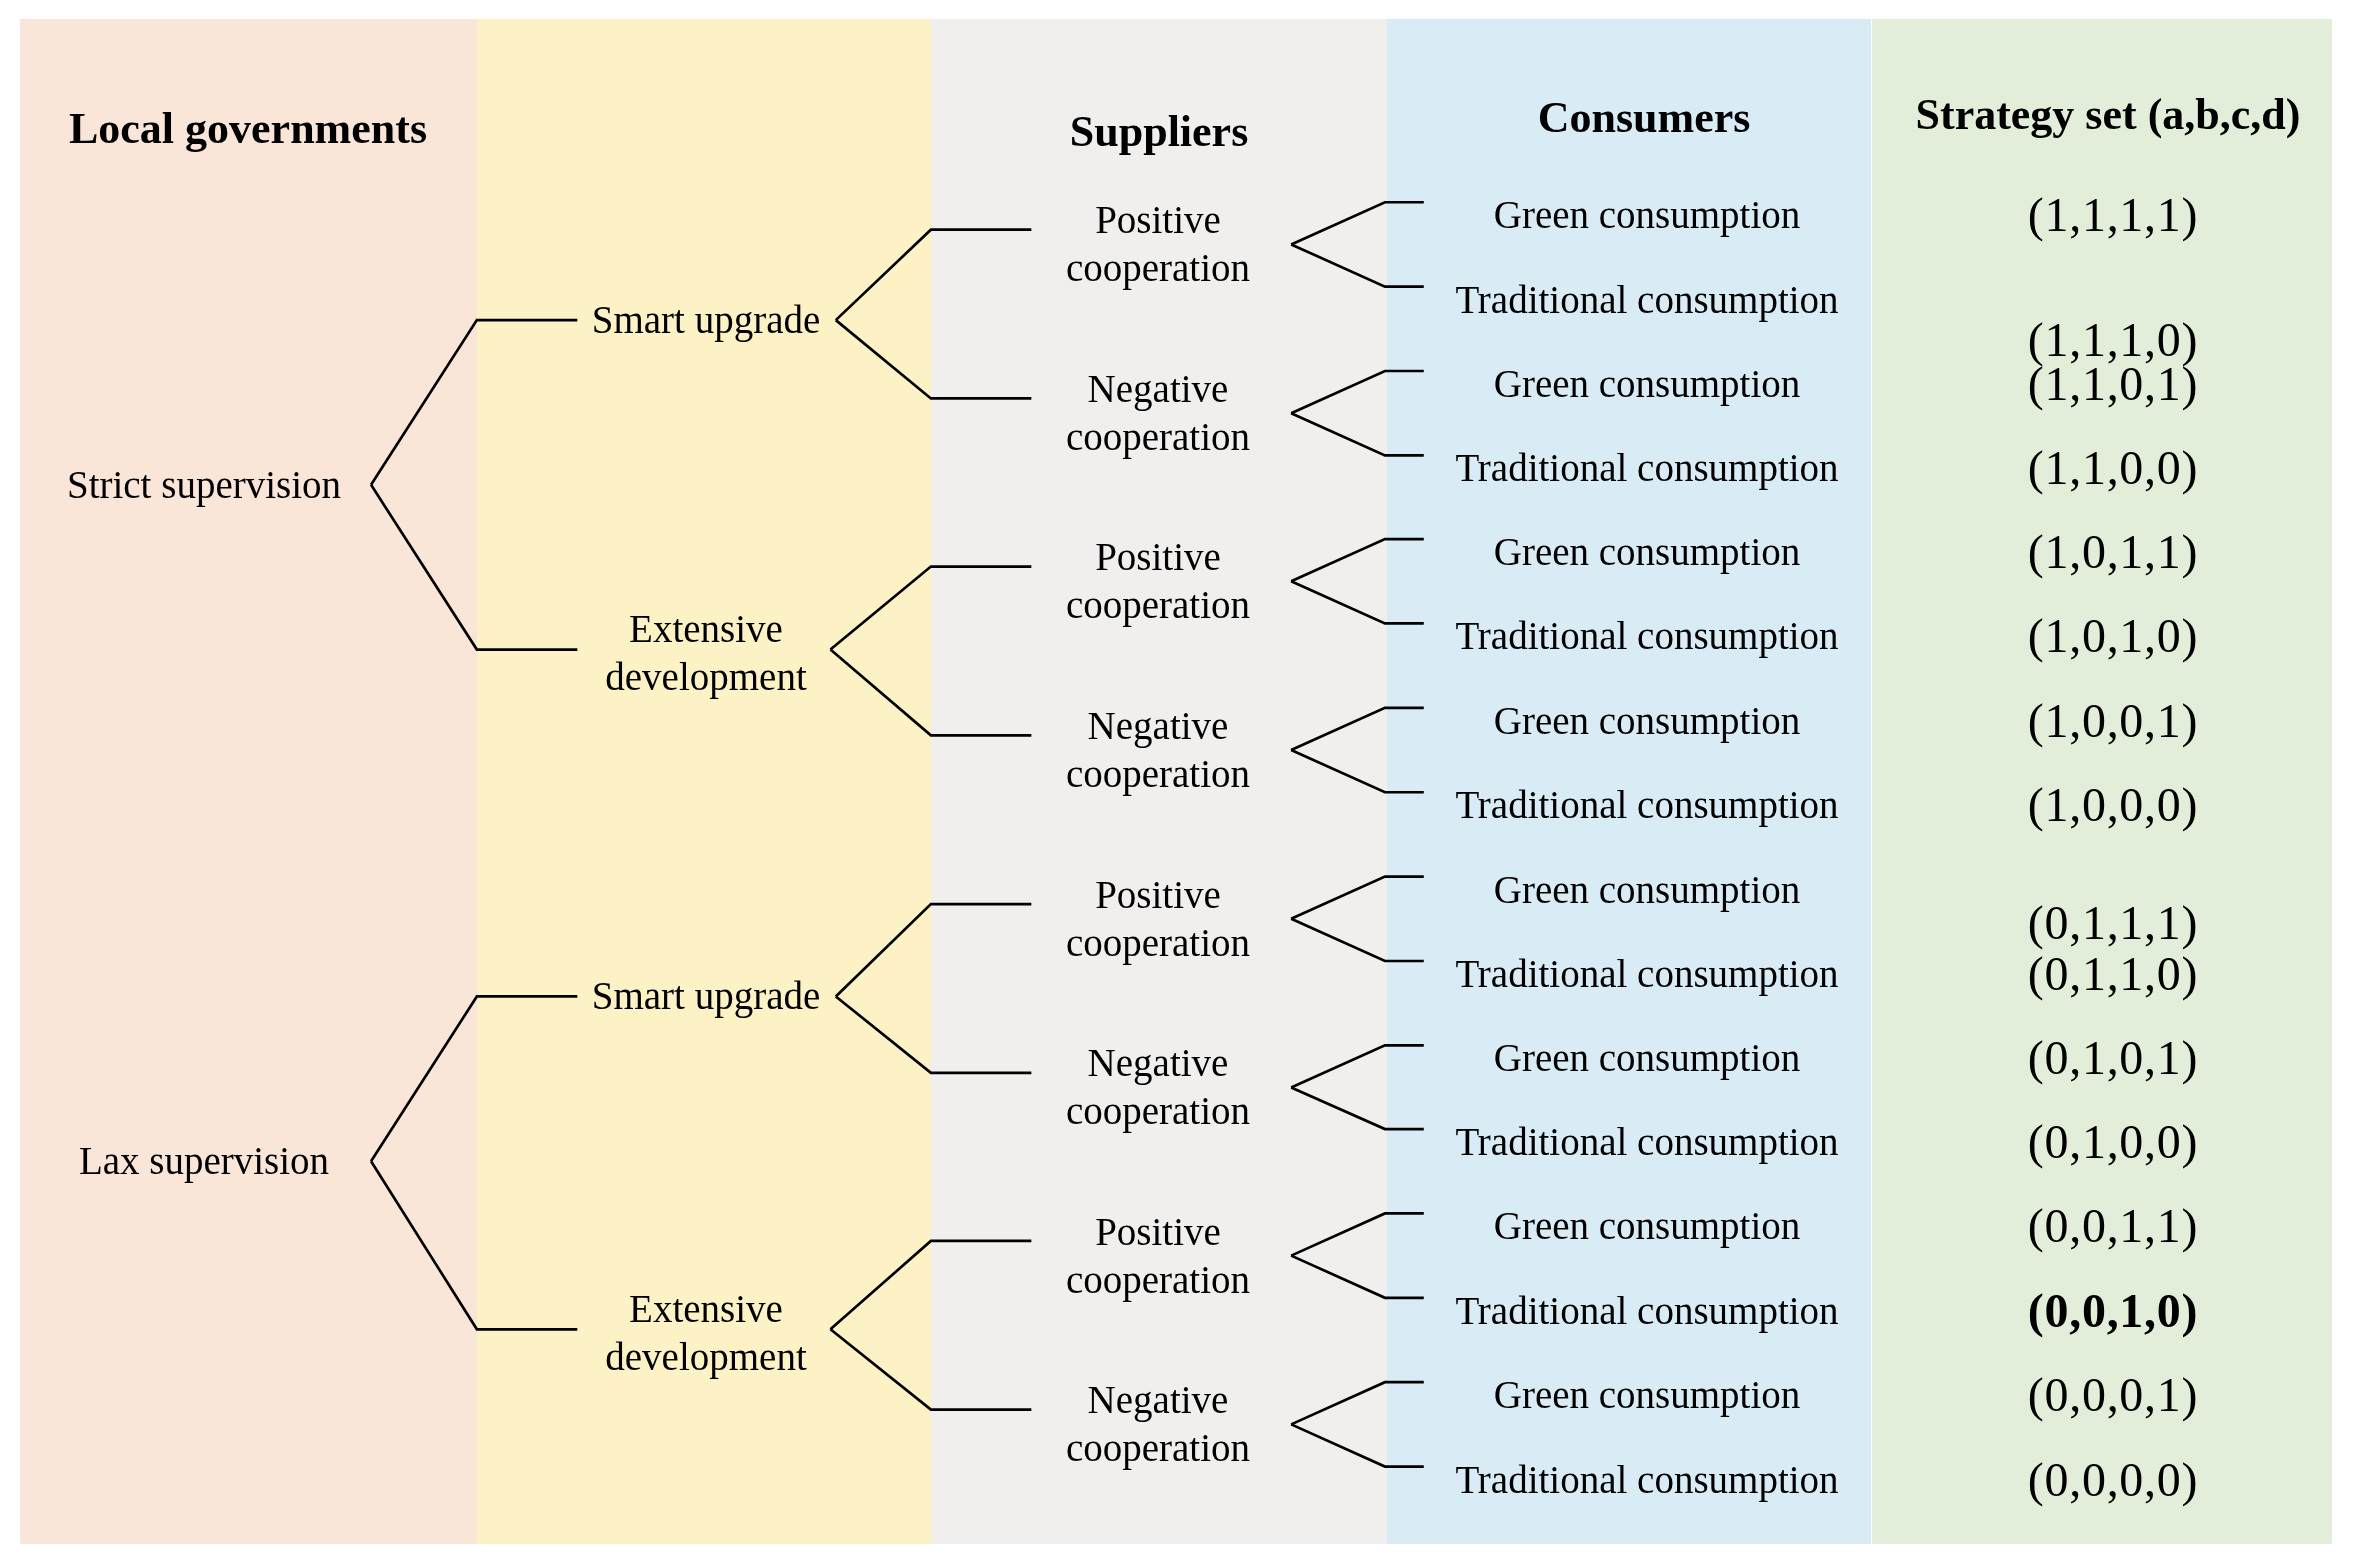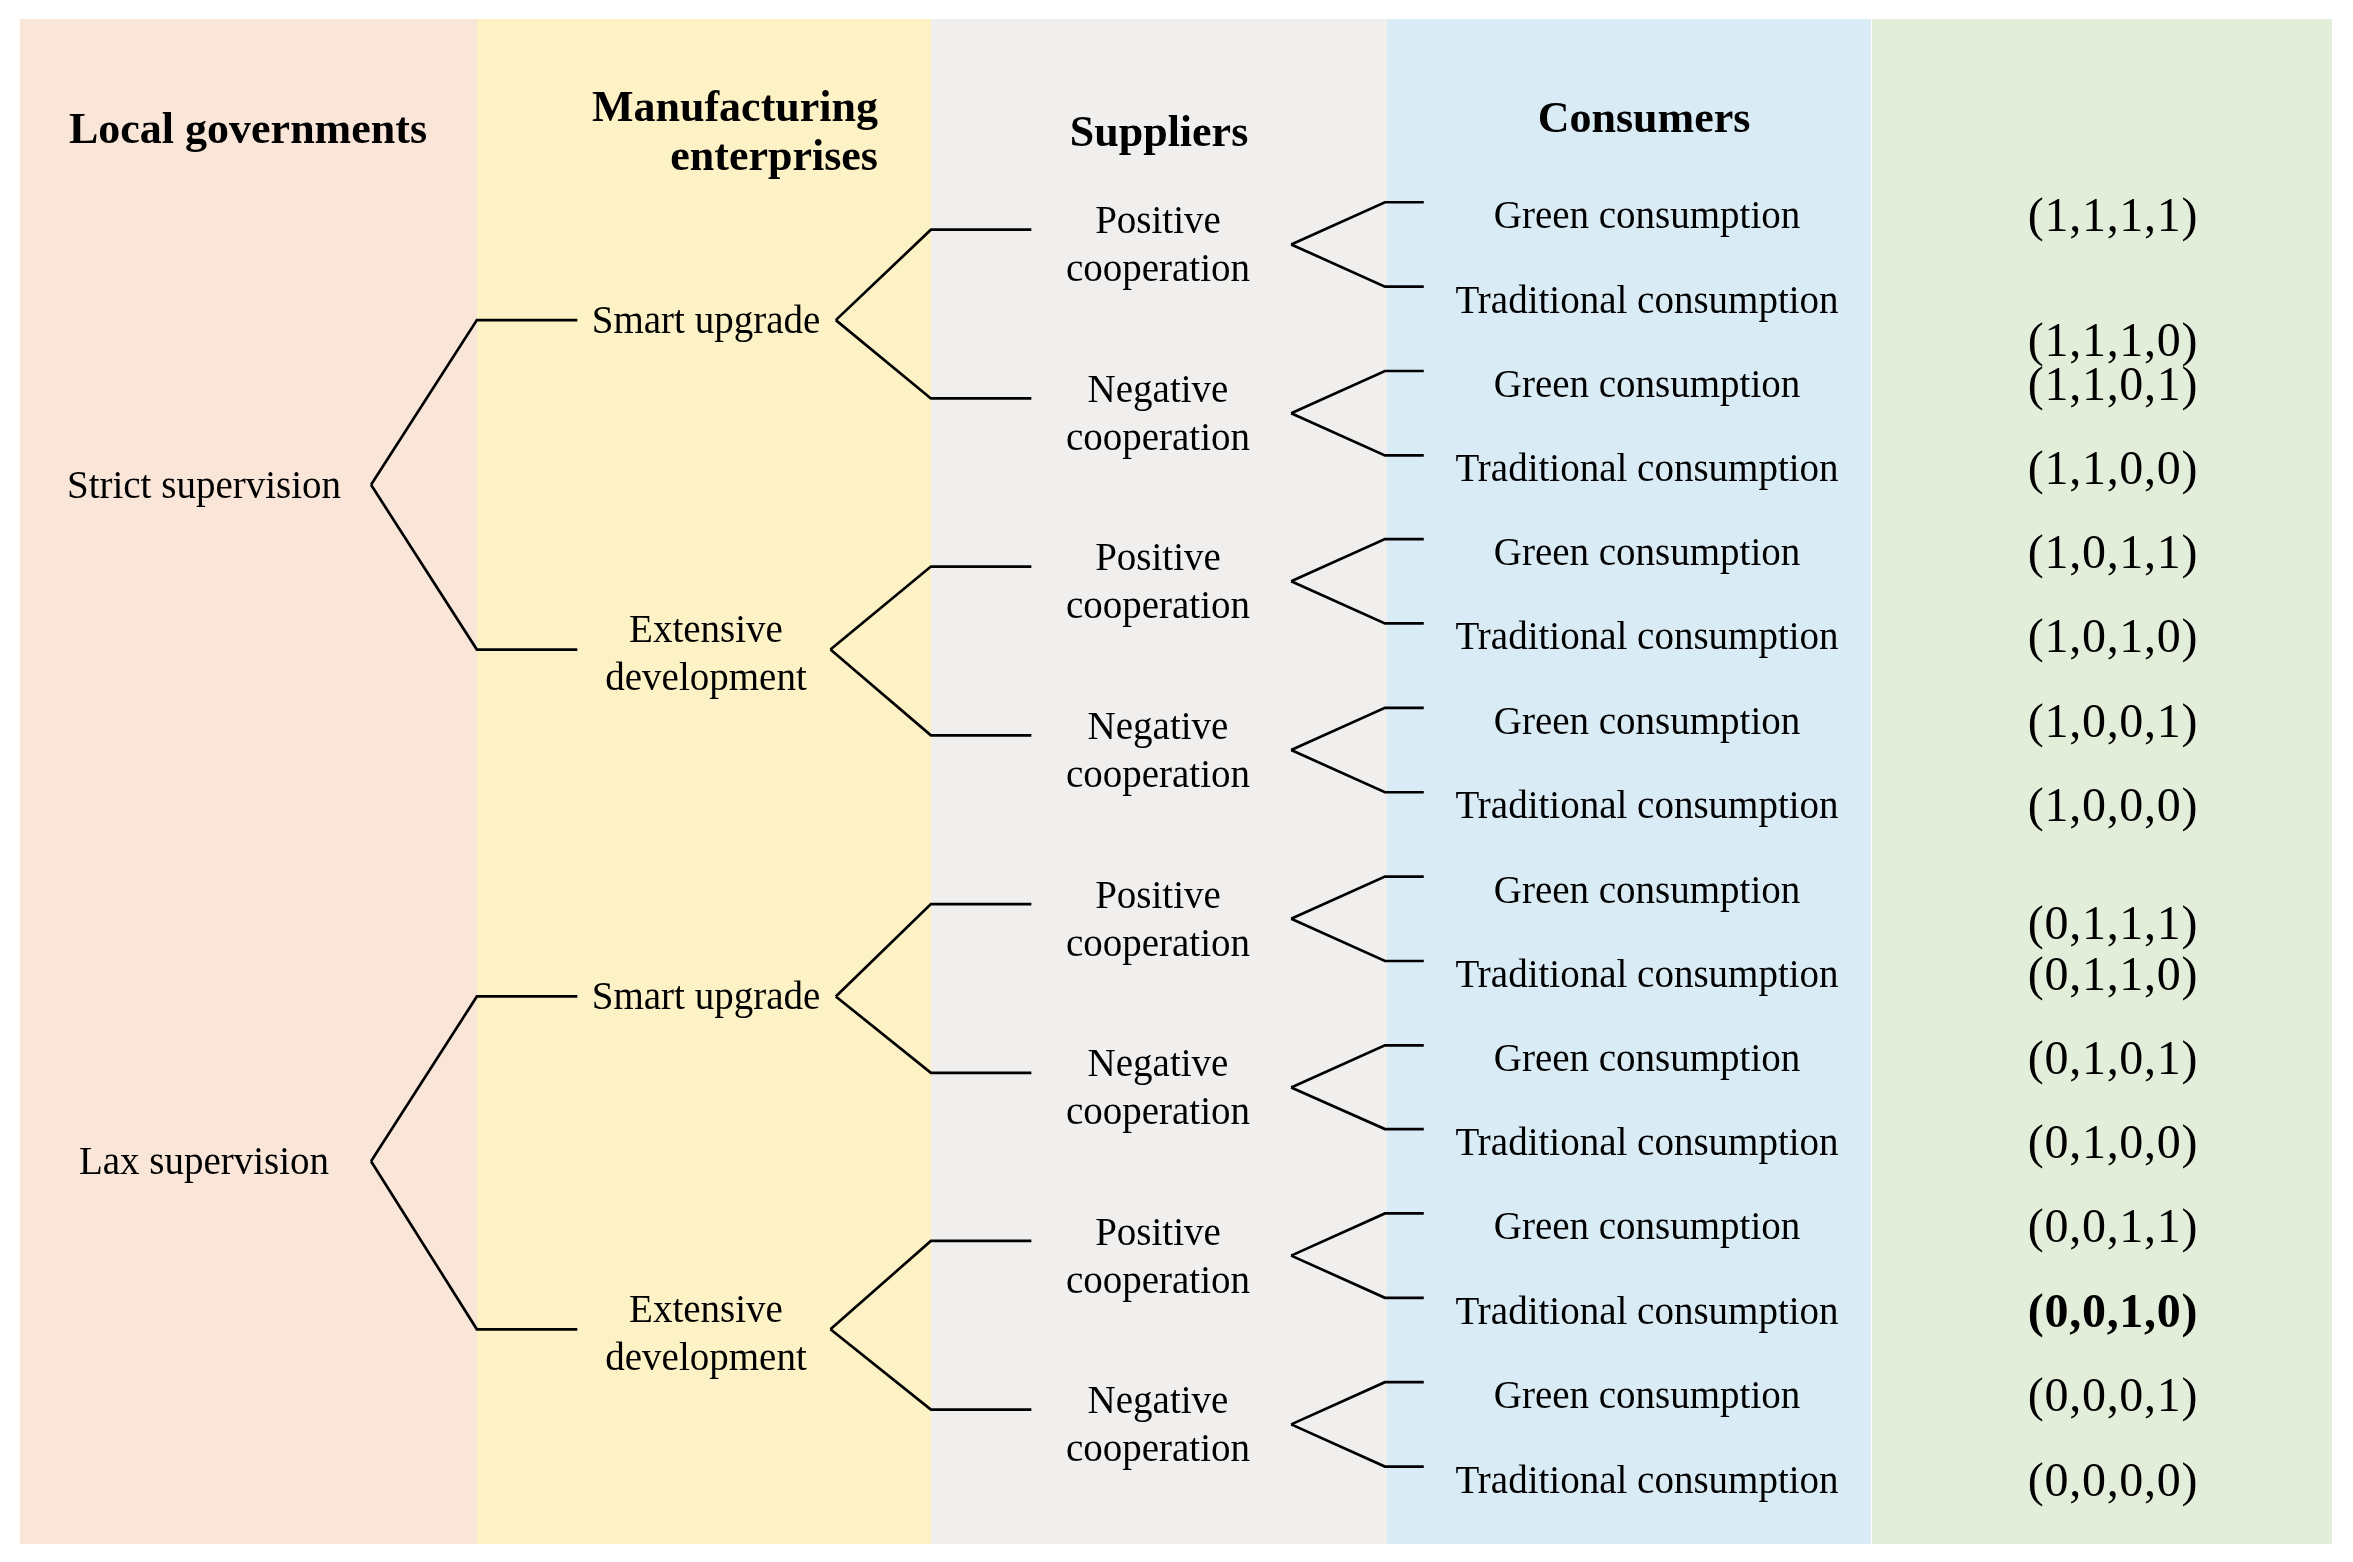--- a/index.html
+++ b/index.html
@@ -98,23 +98,23 @@
     <polyline points="1928,1372 2068,1435 2126,1435"></polyline>
     <polyline points="1928,1624 2068,1561 2126,1561"></polyline>
     <polyline points="1928,1624 2068,1686 2126,1686"></polyline>
     <polyline points="1928,1875 2068,1812 2126,1812"></polyline>
     <polyline points="1928,1875 2068,1938 2126,1938"></polyline>
     <polyline points="1928,2127 2068,2064 2126,2064"></polyline>
     <polyline points="1928,2127 2068,2190 2126,2190"></polyline>
   </svg>
 
   <div class="hdr" style="left:248px;  top:129px;">Local governments</div>
-  <div class="hdr wrap" style="left:704px; top:131px;">Manufacturing enterprises</div>
   <div class="hdr" style="left:1159px; top:132px;">Suppliers</div>
   <div class="hdr" style="left:1644px; top:118px;">Consumers</div>
+  <div class="hdr" style="left:2108px; top:115px;">Strategy set (a,b,c,d)</div>
 
   <div class="node" style="left:204px; top:485px;">Strict supervision</div>
   <div class="node" style="left:204px; top:1161px;">Lax supervision</div>
 
   <div class="node" style="left:706px; top:320px;">Smart upgrade</div>
   <div class="node wrap2" style="left:706px; top:653px;">Extensive development</div>
   <div class="node" style="left:706px; top:996px;">Smart upgrade</div>
   <div class="node wrap2" style="left:706px; top:1333px;">Extensive development</div>
 
   <div class="node sup" style="left:1158px; top:244px;">Positive cooperation</div>

